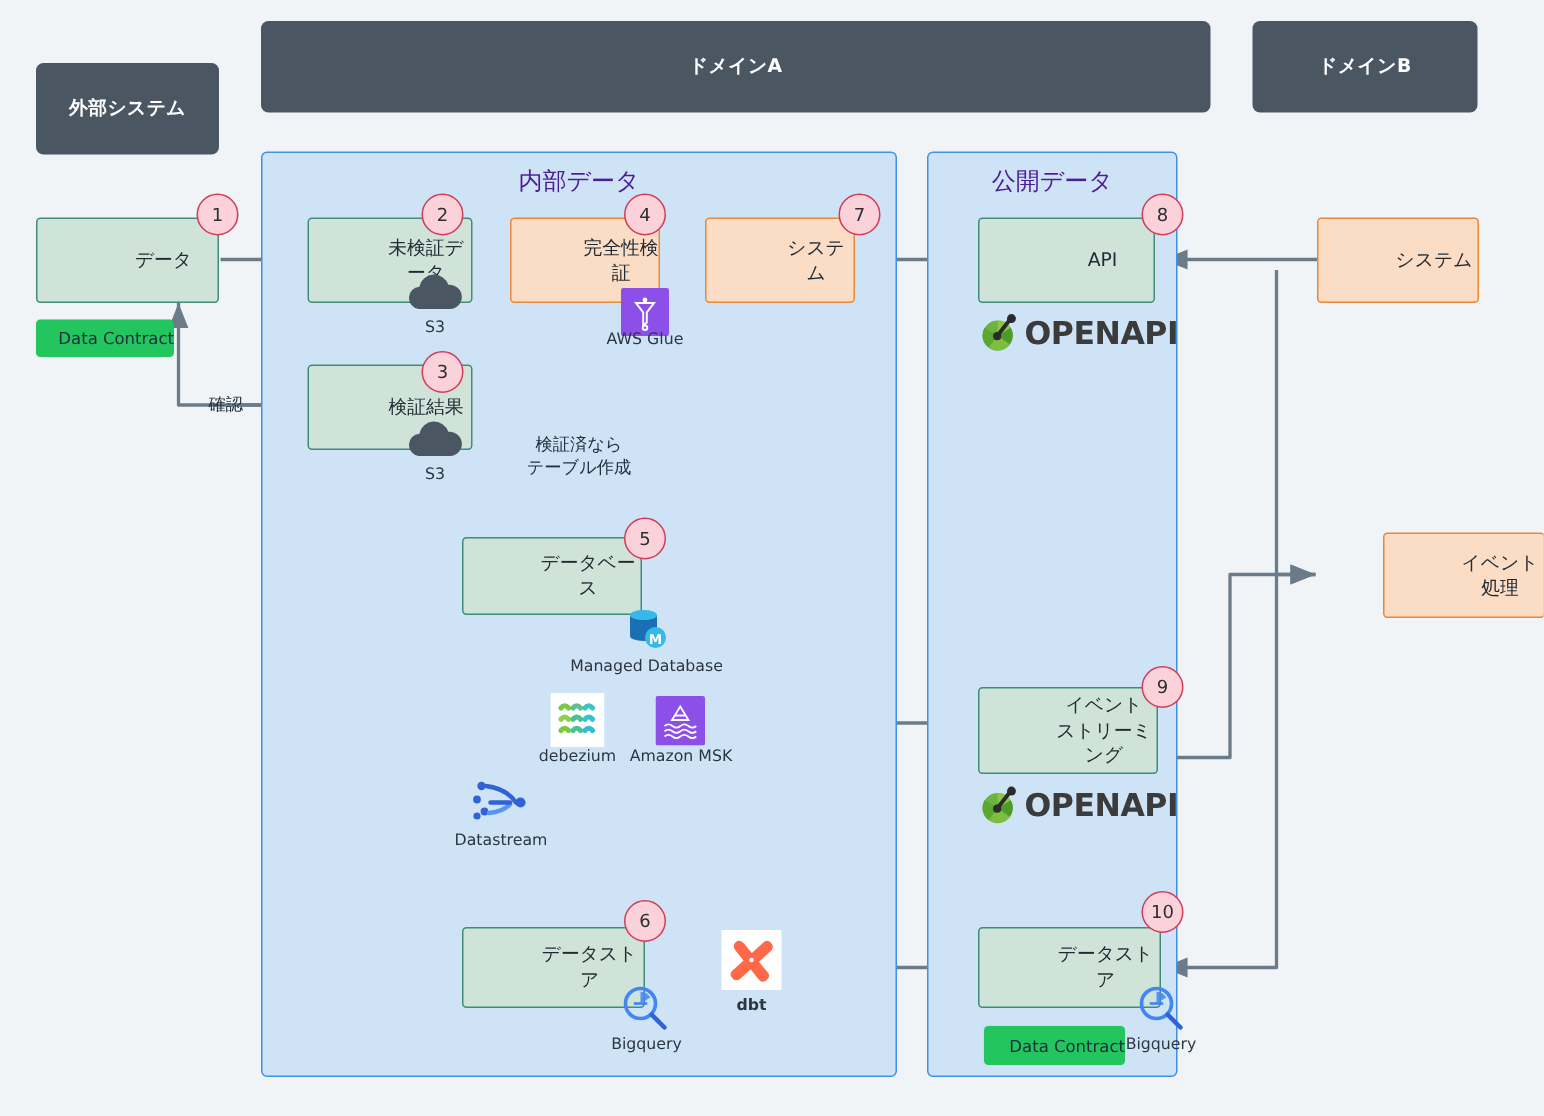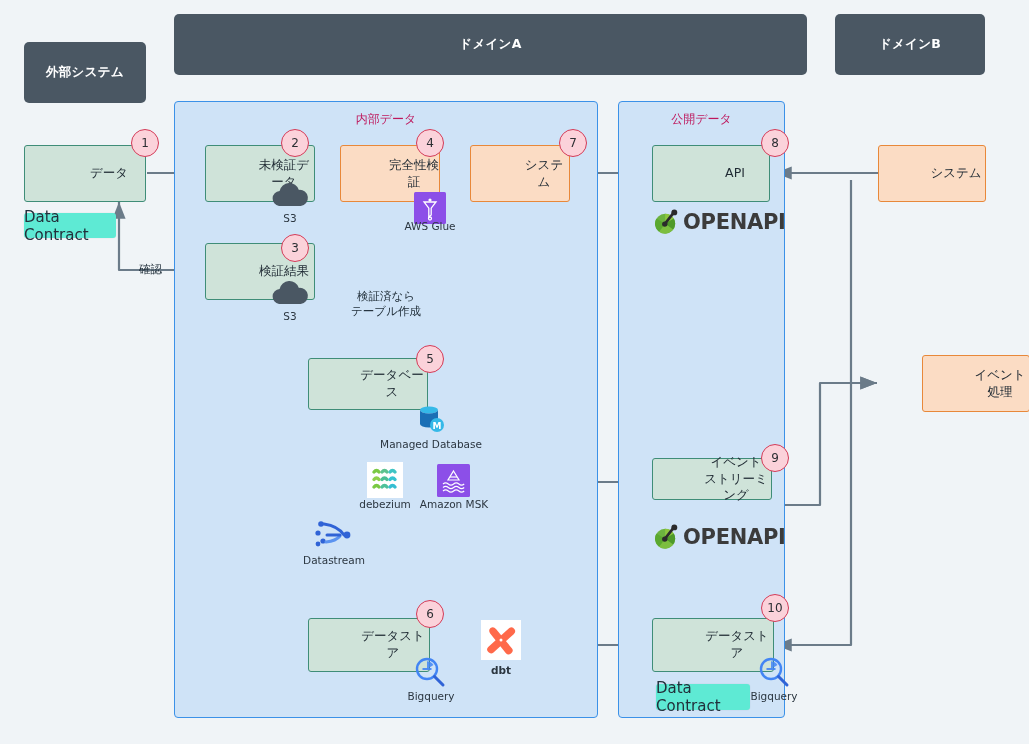--- a/index.html
+++ b/index.html
@@ -18,21 +18,21 @@
     display:flex;align-items:center;justify-content:center;
     font-size:12.5px;font-weight:bold;letter-spacing:.3px;
   }
 
   
   .panel{
     background:#cfe3f7;border:1.4px solid #3b91e8;border-radius:4px;
   }
   .panel-title{
     position:absolute;left:0;right:0;top:9px;text-align:center;
-    font-size:12px;color:#be185d;
+    font-size:16px;color:#4c1d95;
   }
 
   
   .node{
     border-radius:3px;display:flex;align-items:center;justify-content:center;
     text-align:center;font-size:12.5px;color:#1f2a33;line-height:1.35;padding-left:48px;
   }
   .node.green{background:#cfe3d9;border:1.4px solid #3f8d78;}
   .node.orange{background:#fbdcc4;border:1.4px solid #e8883a;}
 
@@ -48,22 +48,22 @@
   .cap{
     position:absolute;font-size:10.5px;color:#2b3640;text-align:center;
     font-family:"DejaVu Sans","Liberation Sans",sans-serif;
     white-space:nowrap;
   }
   .edge-label{
     position:absolute;font-size:11.5px;color:#22303b;text-align:center;
     line-height:1.35;white-space:nowrap;z-index:5;
   }
   .chip{
-    position:absolute;background:#5eead4;border-radius:3px;
-    font-size:15px;color:#22303b;
+    position:absolute;background:#22c55e;border-radius:3px;
+    font-size:11px;color:#22303b;
     display:flex;align-items:center;justify-content:flex-end;
     z-index:7;box-shadow:0 0 0 0.5px rgba(0,0,0,.04);
   }
 
   
   svg.layer{position:absolute;left:0;top:0;width:1029px;height:744px;pointer-events:none;}
   svg.icon{position:absolute;}
 
   .openapi-wrap{position:absolute;display:flex;align-items:center;}
   .openapi-text{
@@ -293,21 +293,21 @@
 
   <div class="dbt-box" style="left:481px;top:620px;width:40px;height:40px;">
     <svg width="36" height="36" viewBox="0 0 36 36">
       <path d="M7.5,6 q3,-2 5.5,1 L29,26.5 q2,2.6 -1,5 q-3,2.4 -5.3,-0.6 L7.2,11.5 q-2.2,-3 0.3,-5.5 z" fill="#ff694a" stroke-linecap="round"></path>
       <path d="M28.8,6 q3,-2 5.2,1.2 q1.8,2.7 -0.8,5 L13,30.5 q-2.6,2.3 -5.2,-0.4 q-2.5,-2.6 -0.1,-5 z" fill="#ff694a" transform="translate(-2.5,0)"></path>
       <circle cx="18" cy="18" r="1.5" fill="#ffffff"></circle>
     </svg>
   </div>
   <div class="cap" style="left:473px;top:664px;width:56px;font-weight:bold;">dbt</div>
 
-  <div class="abs node green" style="left:652px;top:458px;width:120px;height:42px;">
+  <div class="abs node green" style="left:652px;top:458px;width:120px;height:58px;">
     <span style="white-space:pre-line;">イベント
 ストリーミング</span>
   </div>
   <div class="abs badge" style="left:761px;top:444px;width:28px;height:28px;">
     <span>9</span>
   </div>
   <div class="openapi-wrap" style="left:652px;top:523px;height:28px;">
     <svg width="28" height="28" viewBox="0 0 32 32">
       <circle cx="15" cy="18" r="11.5" fill="#6cb33f"></circle>
       <path d="M15,18 L15,6.5 A11.5,11.5 0 0 1 25,12 z" fill="#8dc63f"></path>

